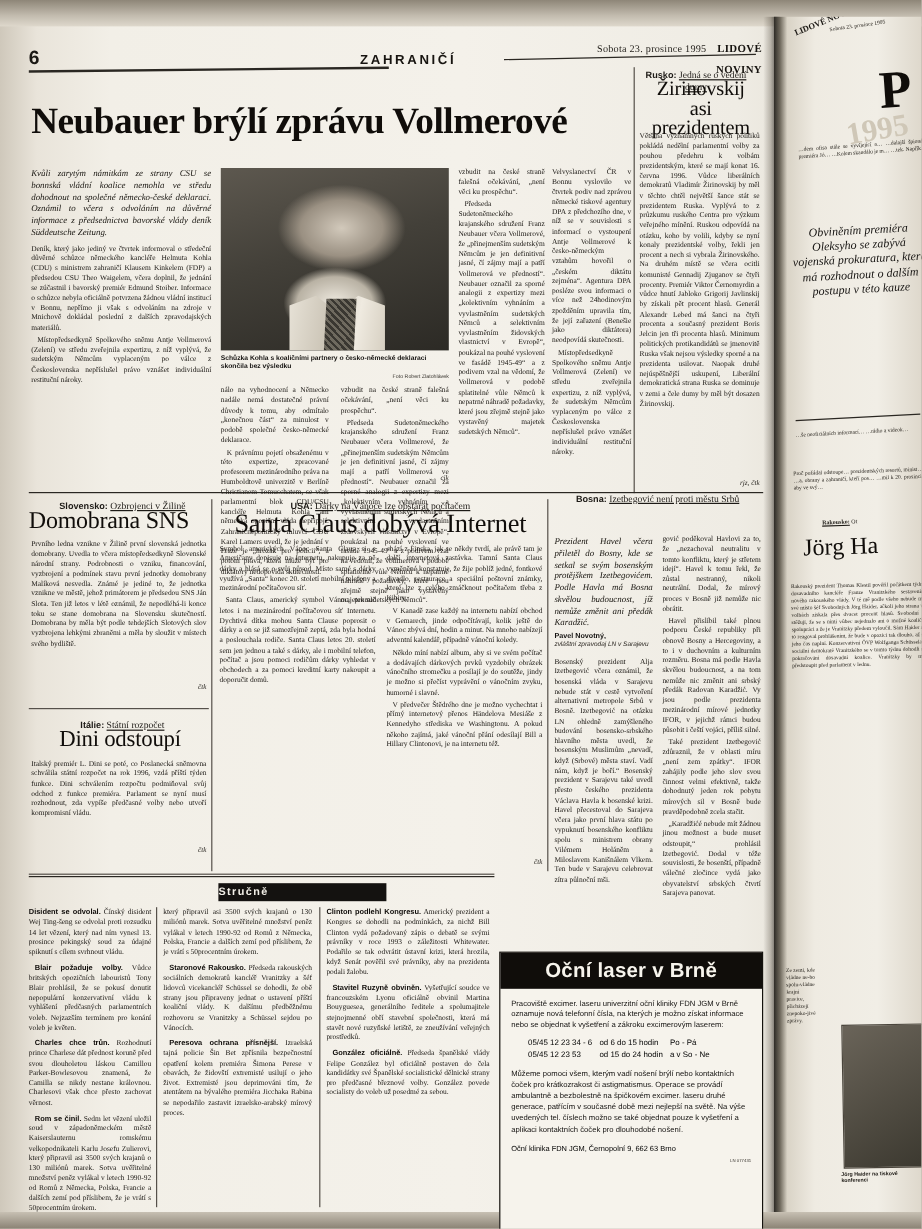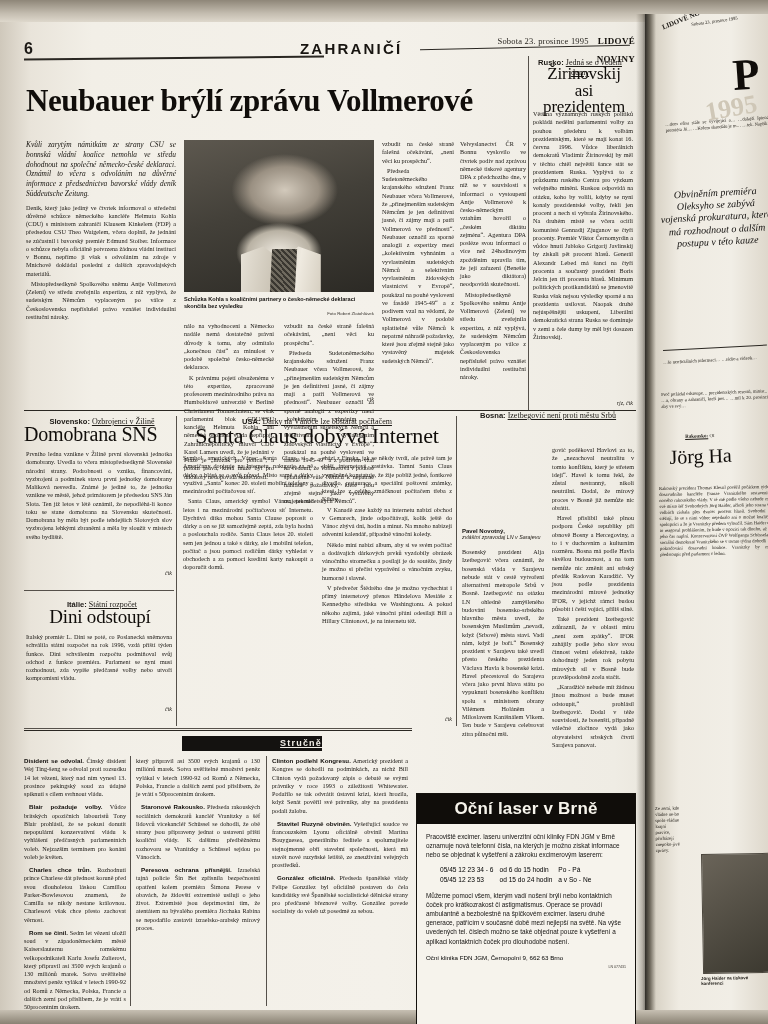--- a/index.html
+++ b/index.html
@@ -37,21 +37,21 @@
   .masthead-date{
     font-family:"Liberation Serif",serif;font-size:8.5px;color:#2a2722;
     letter-spacing:.2px;
   }
   .masthead-logo{
     font-family:"Liberation Serif",serif;font-weight:bold;font-size:9px;
     color:#16130f;letter-spacing:.3px;
   }
   .section-name{
     font-family:"Liberation Sans",sans-serif;font-weight:bold;
-    font-size:15px;letter-spacing:2.2px;color:#171410;
+    font-size:11px;letter-spacing:2.2px;color:#171410;
   }
   .pagenum{font-family:"Liberation Sans",sans-serif;font-weight:bold;font-size:16px;color:#1b1814;}
 
   .kicker{font-size:8px;color:#1d1a16;line-height:1.15;}
   .kicker b{font-family:"Liberation Sans",sans-serif;font-size:7.6px;}
   .kicker span{text-decoration:underline;}
 
   h1.head{
     font-family:"Liberation Serif",serif;font-weight:bold;
     margin:0;color:#100d0a;line-height:.96;letter-spacing:-.4px;
@@ -99,21 +99,21 @@
   .caption{
     font-family:"Liberation Sans",sans-serif;font-weight:bold;font-size:5.6px;
     color:#141210;line-height:1.25;
   }
   .credit{font-size:4.4px;color:#3a3630;text-align:right;font-family:"Liberation Sans",sans-serif;}
 
   
   .strucne-bar{
     background:#141210;color:#f3f0e8;
     font-family:"Liberation Sans",sans-serif;font-weight:bold;
-    font-size:9px;letter-spacing:1.2px;text-align:right;text-decoration:underline;
+    font-size:9px;letter-spacing:1.2px;text-align:left;
   }
   .brief-title{font-family:"Liberation Sans",sans-serif;font-weight:bold;font-size:6.2px;color:#100d0a;}
 
   
   .ad{border:1px solid #14110d;background:#f6f3ec;}
   .ad-head{
     background:#100d0a;color:#f7f4ec;text-align:center;
     font-family:"Liberation Sans",sans-serif;font-weight:bold;
     font-size:17px;letter-spacing:.2px;
   }
@@ -252,20 +252,21 @@
     <p>V Kanadě zase každý na internetu nabízí obchod v Gemarech, jinde odpočítávají, kolik ještě do Vánoc zbývá dní, hodin a minut. Na mnoho nabízejí adventní kalendář, případně vánoční koledy.</p>
     <p>Někdo míní nabízí album, aby si ve svém počítač a dodávajích dárkových prvků vyzdobily obrázek vánočního stromečku a posílají je do soutěže, jindy je možno si přečíst vyprávění o vánočním zvyku, humorné i slavné.</p>
     <p>V předvečer Štědrého dne je možno vychechtat i přímý internetový přenos Händelova Mesiáše z Kennedyho střediska ve Washingtonu. A pokud někoho zajímá, jaké vánoční přání odesílají Bill a Hillary Clintonovi, je na internetu též.</p>
   </div>
   <div class="sec sig" style="left:322px;top:716px;width:130px;">čtk</div>
 
   <div class="sec kicker" style="left:462px;top:411px;width:172px;text-align:center;">
     <b>Bosna:</b>
     <span>Izetbegović není proti městu Srbů</span>
   </div>
+  <div class="sec perex" style="left:462px;top:446px;width:82px;">Prezident Havel včera přiletěl do Bosny, kde se setkal se svým bosenským protějškem Izetbegovićem. Podle Havla má Bosna skvělou budoucnost, jíž nemůže změnit ani předák Karadžić.</div>
   <div class="sec" style="left:462px;top:528px;width:82px;">
     <div style="font-family:'Liberation Sans',sans-serif;font-weight:bold;font-size:6px;color:#141210;">Pavel Novotný,</div>
     <div style="font-family:'Liberation Sans',sans-serif;font-style:italic;font-size:5.4px;color:#2a2620;">zvláštní zpravodaj LN v Sarajevu</div>
   </div>
   <div class="sec body" style="left:462px;top:548px;width:82px;">
     <p class="first">Bosenský prezident Alja Izetbegović včera oznámil, že bosenská vláda v Sarajevu nebude stát v cestě vytvoření alternativní metropole Srbů v Bosně. Izetbegović na otázku LN ohledně zamýšleného budování bosensko-srbského hlavního města uvedl, že bosenským Muslimům „nevadí, když (Srbové) města staví. Vadí nám, když je boří.“ Bosenský prezident v Sarajevu také uvedl přesto českého prezidenta Václava Havla k bosenské krizi. Havel přecestoval do Sarajeva včera jako první hlava státu po vypuknutí bosenského konfliktu spolu s ministrem obrany Vilémem Holáněm a Miloslavem Kanišnálem Vlkem. Ten bude v Sarajevu celebrovat zítra půlnoční mši.</p>
   </div>
   <div class="sec body" style="left:552px;top:446px;width:82px;">
     <p class="first">gović poděkoval Havlovi za to, že „nezachoval neutralitu v tomto konfliktu, který je střetem idejí“. Havel k tomu řekl, že zůstal nestranný, nikoli neutrální. Dodal, že mírový proces v Bosně již nemůže nic obrátit.</p>
     <p>Havel přislíbil také plnou podporu České republiky při obnově Bosny a Hercegoviny, a to i v duchovním a kulturním rozměru. Bosna má podle Havla skvělou budoucnost, a na tom nemůže nic změnit ani srbský předák Radovan Karadžić. Vy jsou podle prezidenta mezinárodní mírové jednotky IFOR, v jejichž rámci budou působit i čeští vojáci, příliš silné.</p>

